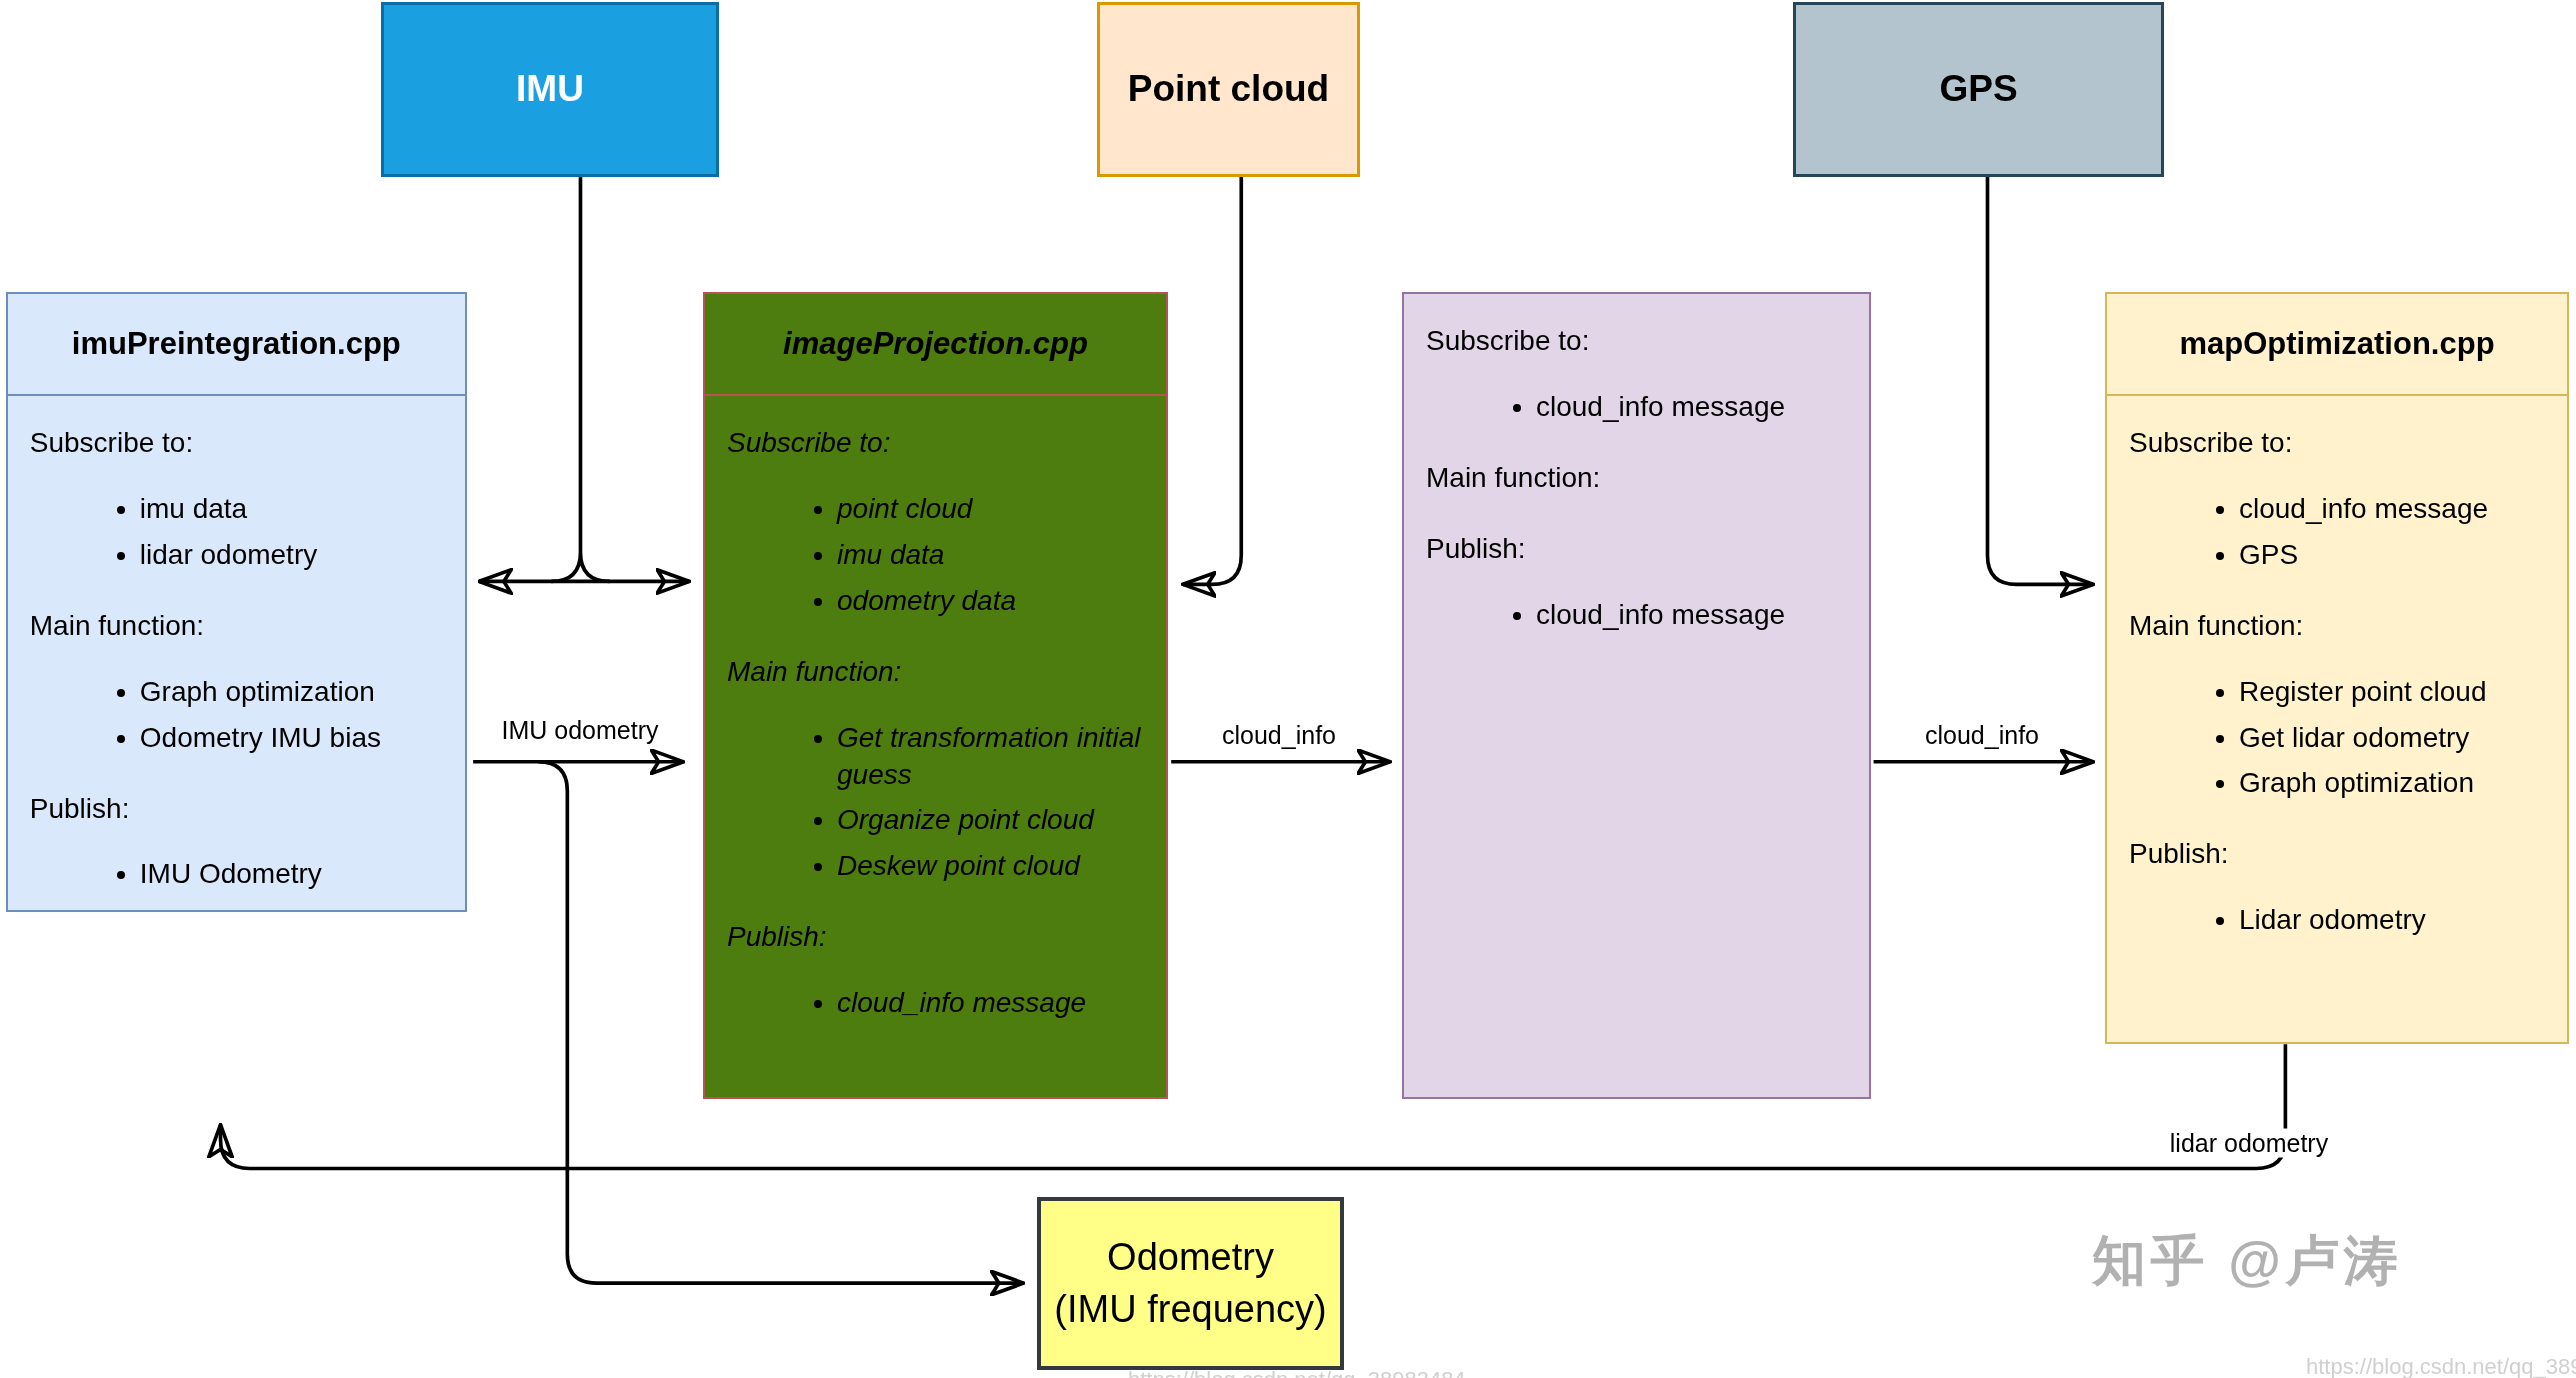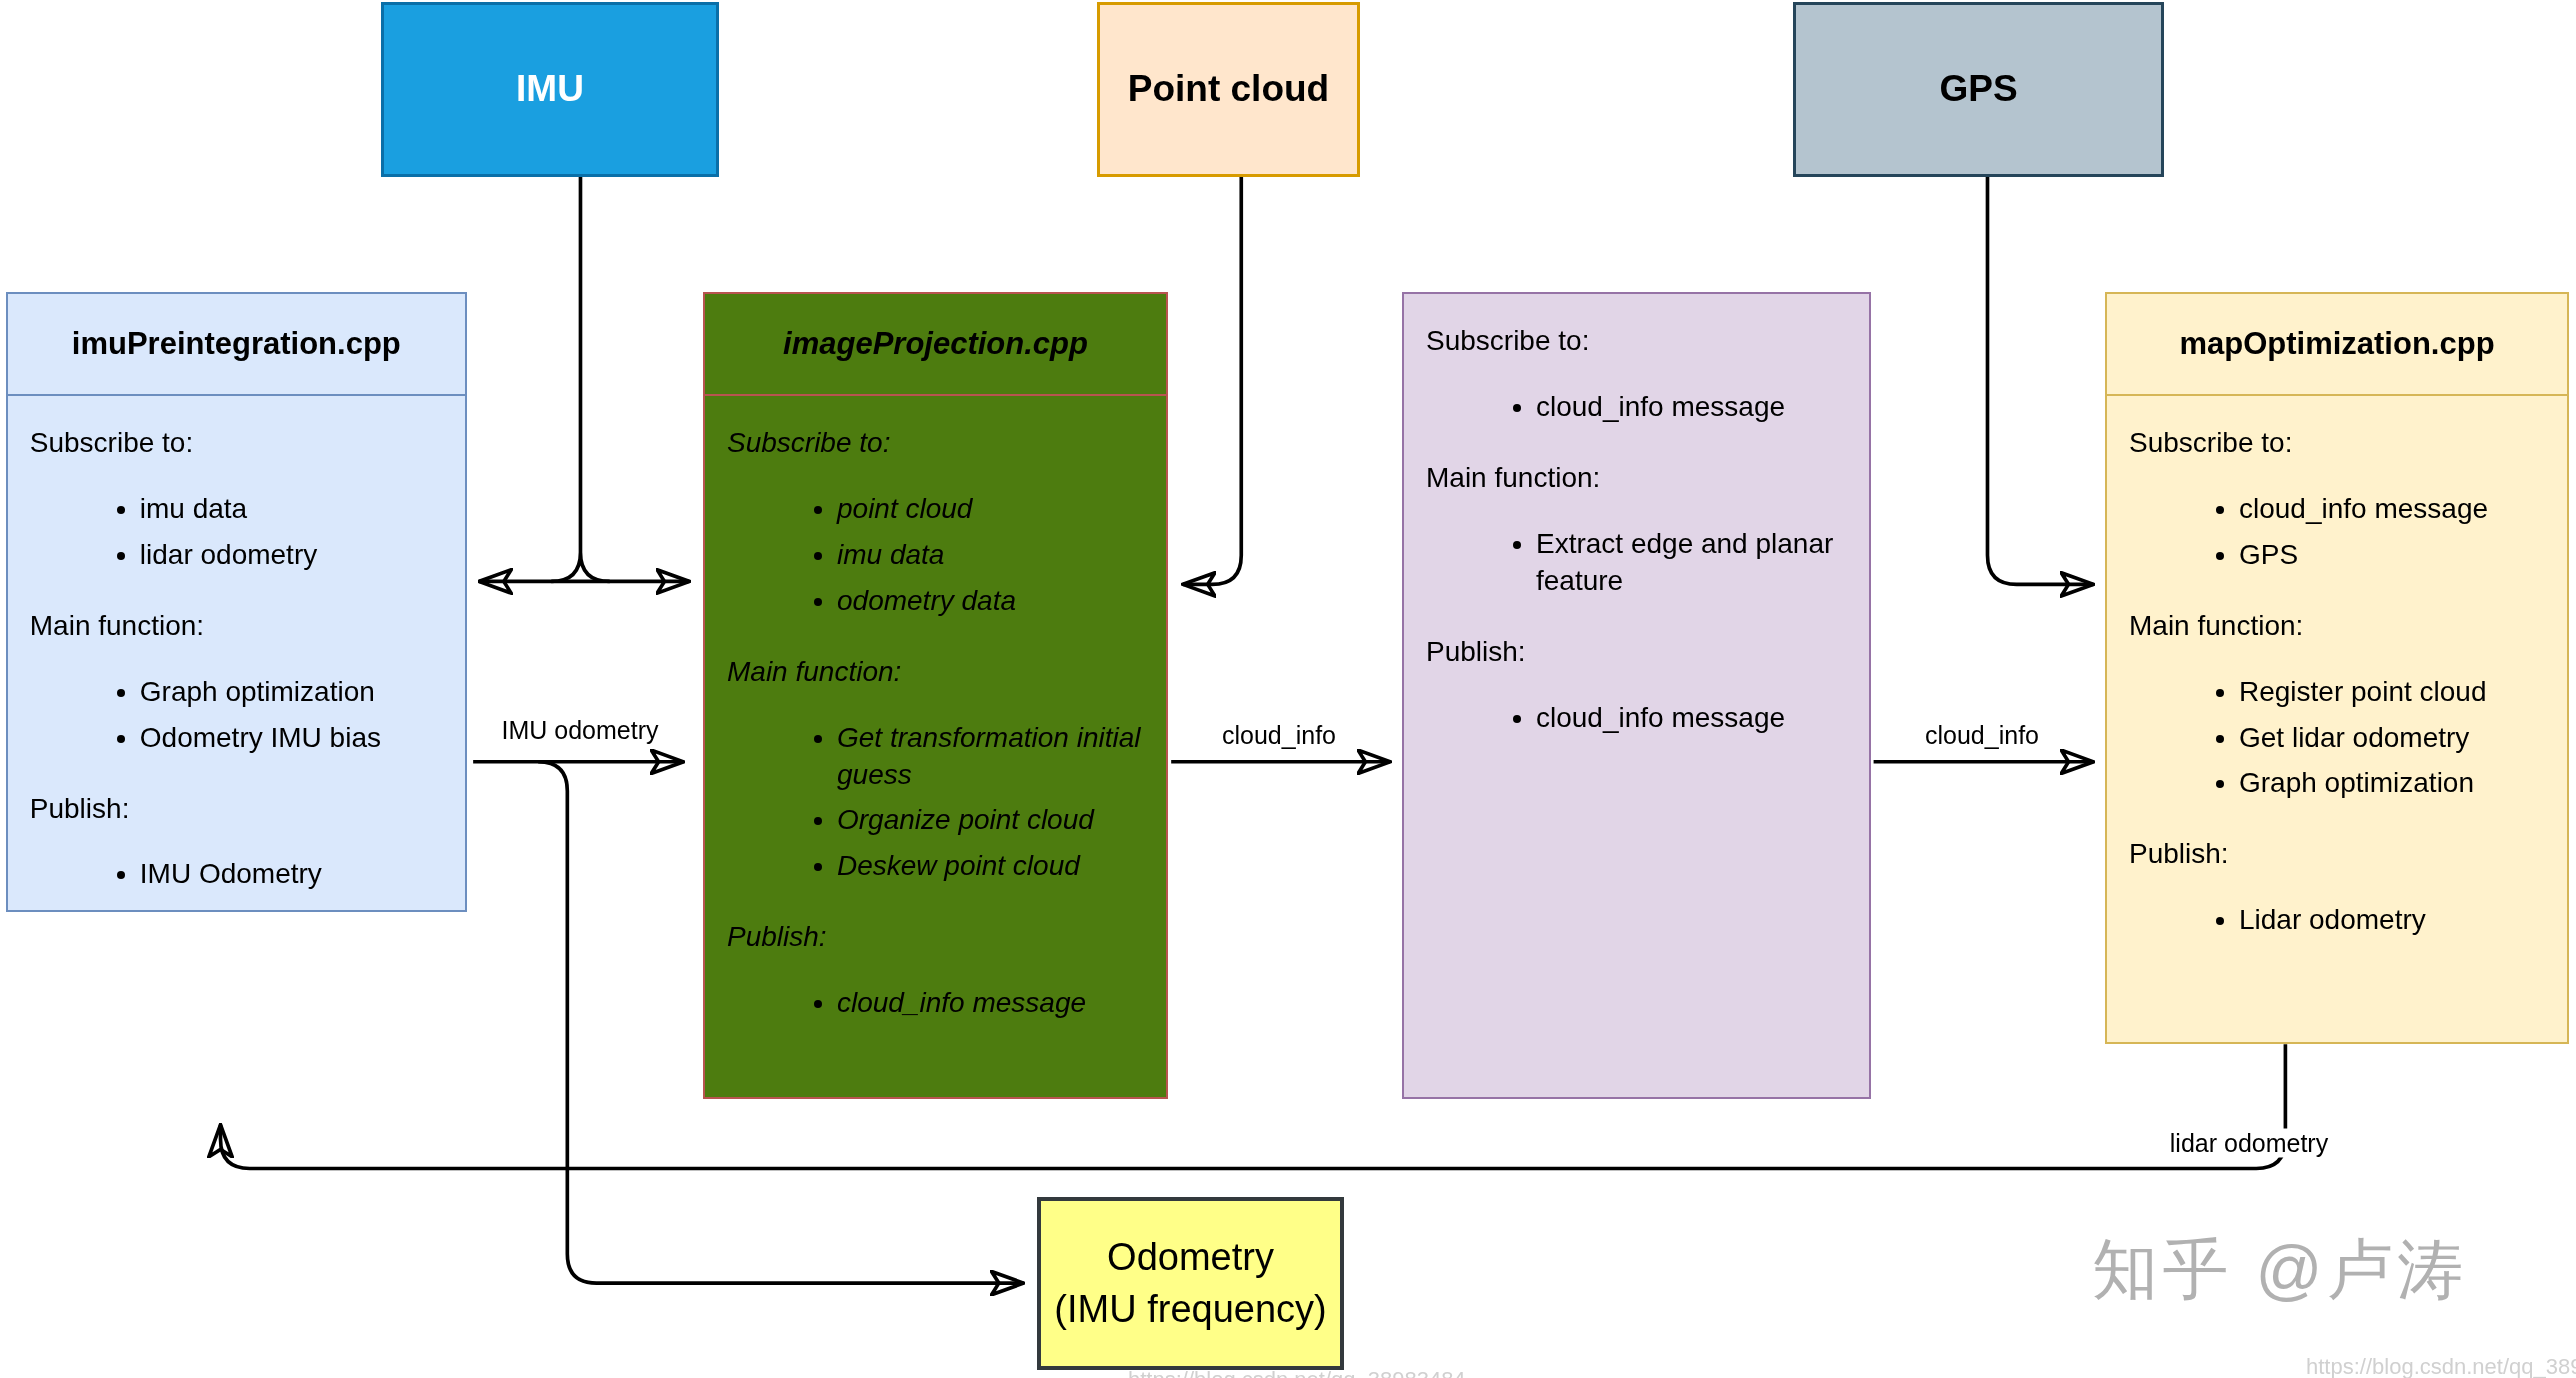--- a/index.html
+++ b/index.html
@@ -58,22 +58,22 @@
     position:absolute;
     border:4.4px solid #33393d;
     box-sizing:border-box;
     display:flex; flex-direction:column; align-items:center; justify-content:center;
     font-size:38px; font-weight:normal; line-height:1.35;
     text-align:center;
   }
 
   .watermark {
     position:absolute;
-    font-size:66px;
-    font-weight:normal;
+    font-size:54px;
+    font-weight:bold;
     letter-spacing:4.4px;
     white-space:nowrap;
   }
   .watermark-small {
     position:absolute;
     font-size:22px;
     white-space:nowrap;
   }
 </style>
 </head>
@@ -150,23 +150,20 @@
       </div>
   </div>
 
   <div class="node" style="left: 1402px; top: 292px; width: 469px; height: 807px; background-color: rgb(225, 213, 231); border-color: rgb(150, 115, 166);">
     <div class="node-body">
         <div class="section-label">Subscribe to:</div>
         <ul>
           <li>cloud_info message</li>
         </ul>
         <div class="section-label">Main function:</div>
-        <ul>
-          <li>Extract edge and planar feature</li>
-        </ul>
         <div class="section-label">Publish:</div>
         <ul>
           <li>cloud_info message</li>
         </ul>
       </div>
   </div>
 
   <div class="node" style="left: 2105px; top: 292px; width: 464px; height: 752px; background-color: rgb(255, 242, 204); border-color: rgb(214, 182, 86);">
     <div class="node-title" style="border-color: rgb(214, 182, 86);">mapOptimization.cpp</div>
     <div class="node-body">

